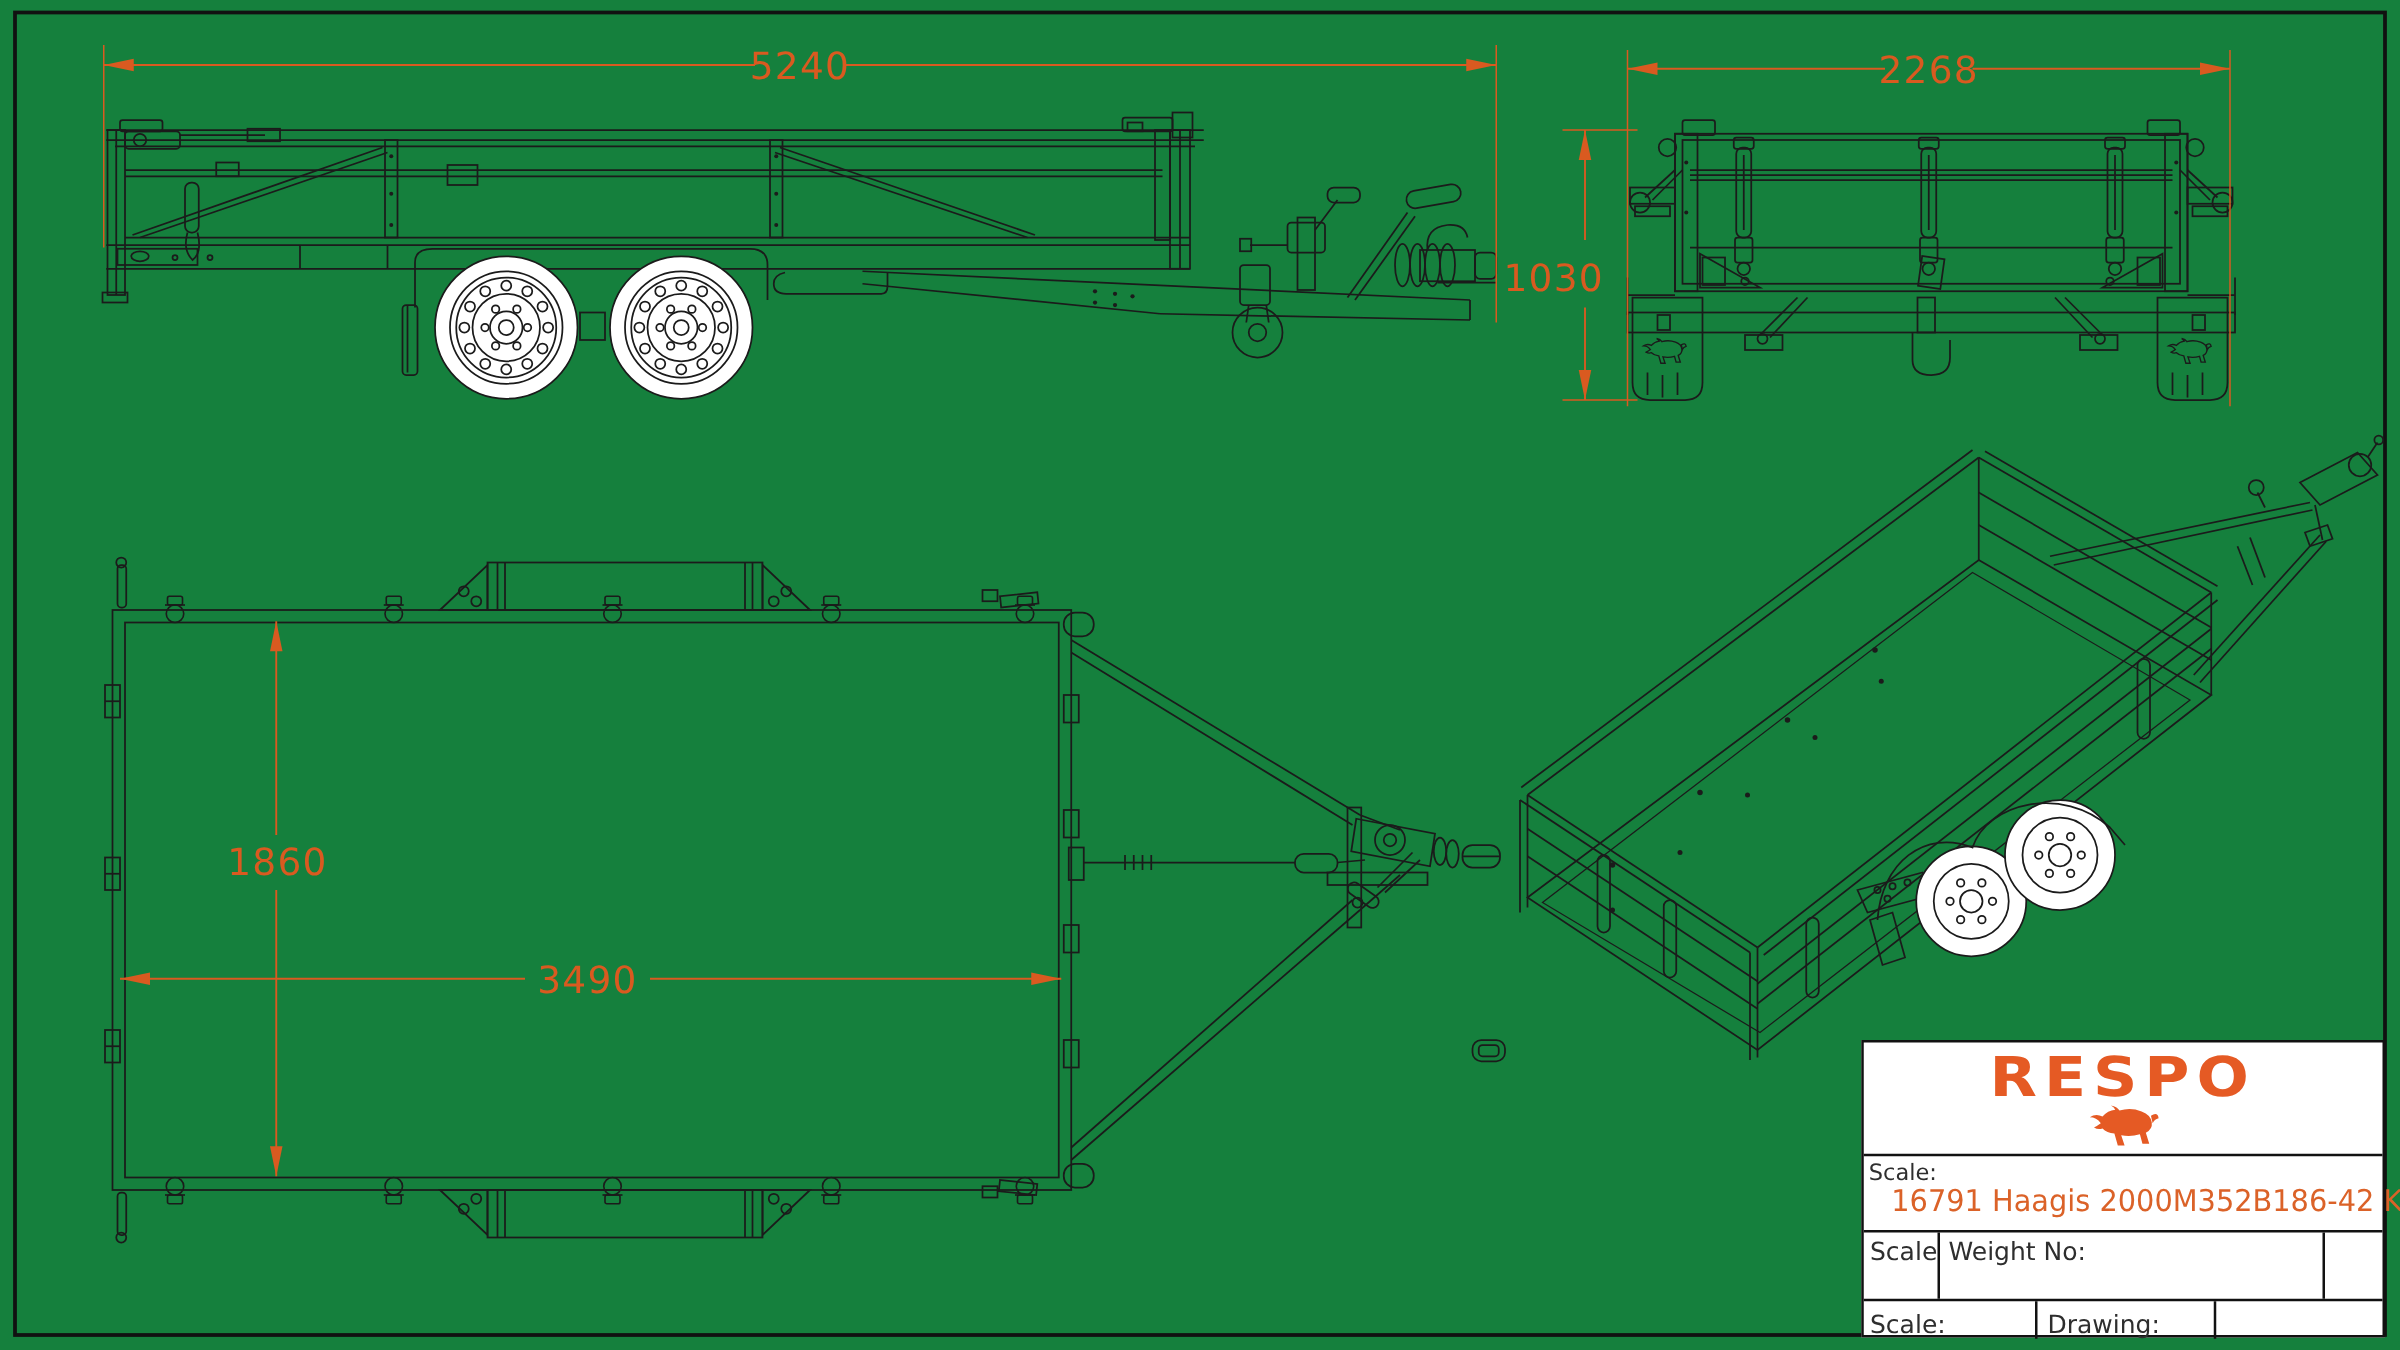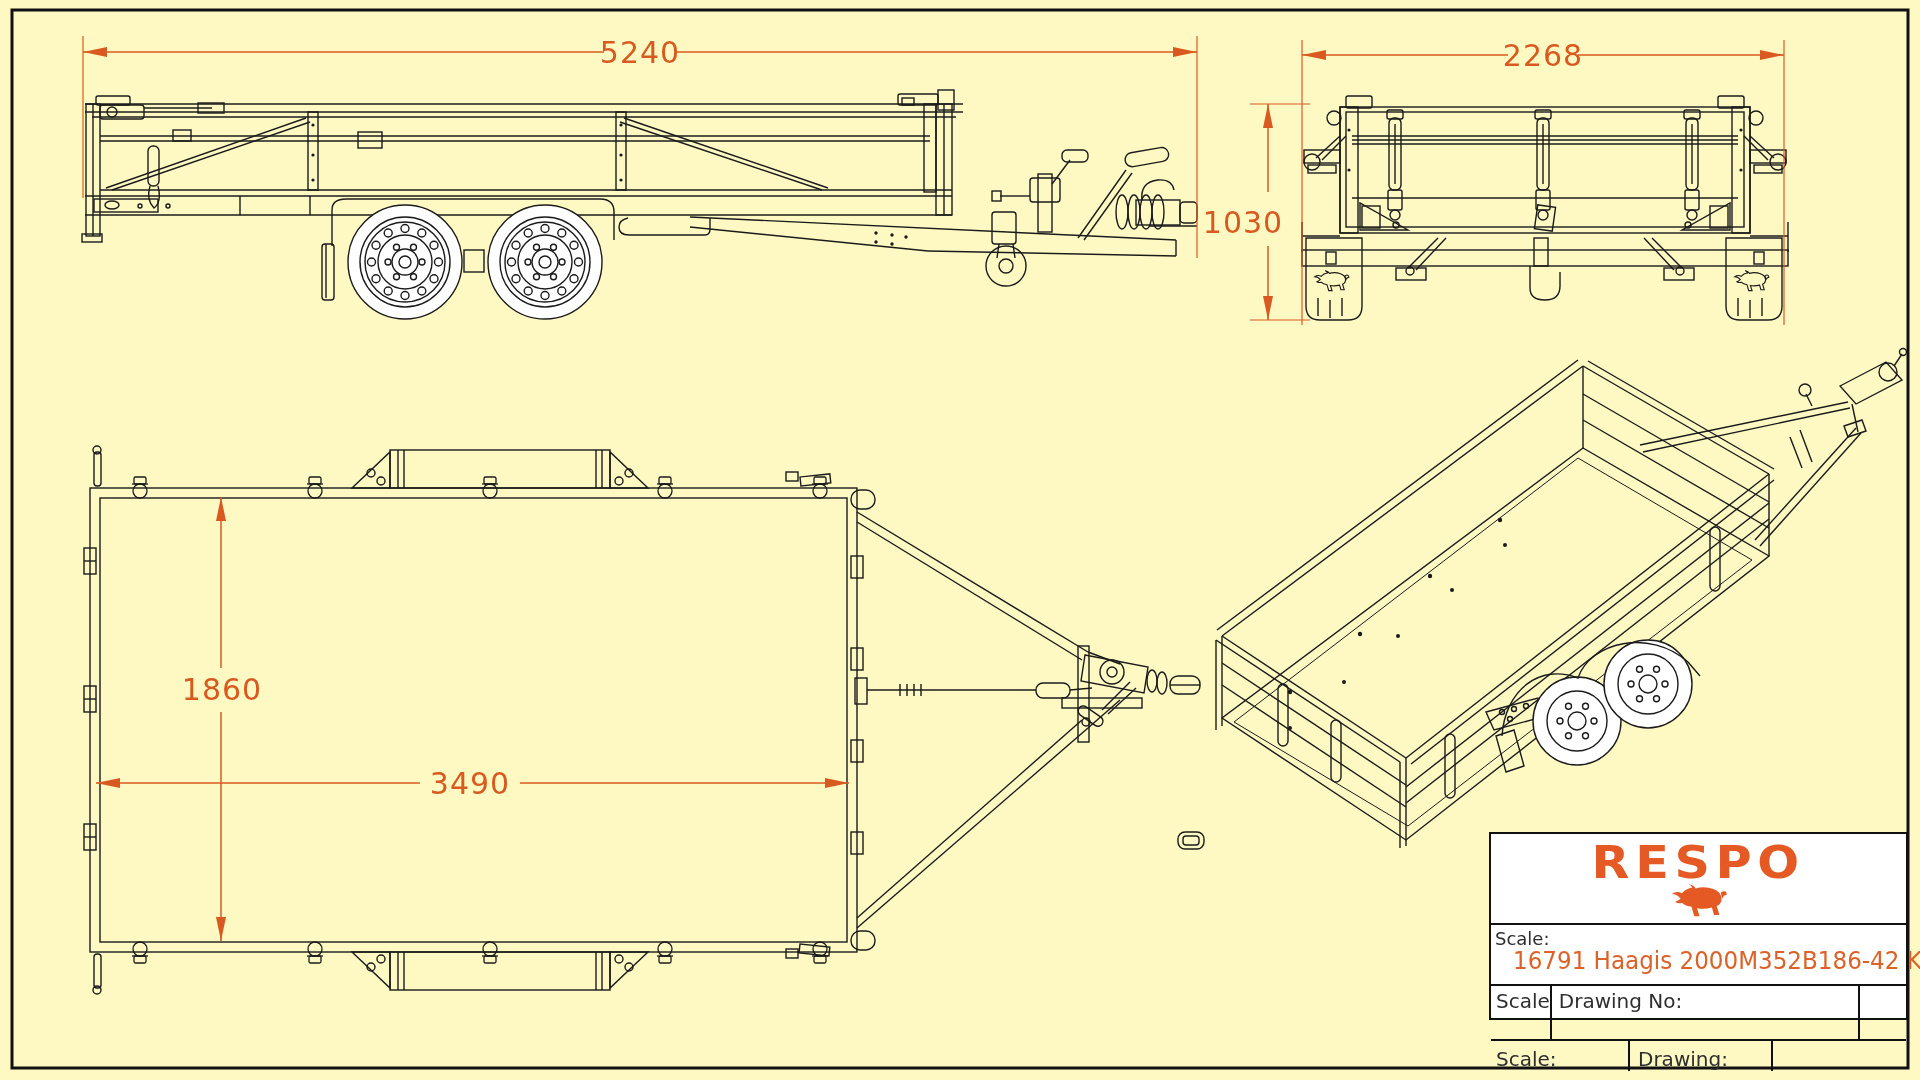--- a/index.html
+++ b/index.html
@@ -1,30 +1,30 @@
 <!DOCTYPE html>
 <html><head>
 <meta charset="utf-8">
 <style>
   html,body { margin:0; padding:0; background:#fff; }
   .sheet {
-    position:relative; width:1920px; height:1080px; background:#fef9c3;
+    position:relative; width:1920px; height:1080px; background:#15803d;
     font-family:"DejaVu Sans", sans-serif; overflow:hidden;
   }
   .sheet svg.drawing { position:absolute; left:0; top:0; }
 
   
   .dimtext {
     font-family:"DejaVu Sans", sans-serif;
     font-size:30px; fill:#D95A20; letter-spacing:1px;
   }
 
   
   .titleblock {
-    position:absolute; left:1489px; top:832px; width:419px; height:188px;
+    position:absolute; left:1489px; top:832px; width:419px; height:238px;
     border:2px solid #111; box-sizing:border-box; background:#fff;
     display:flex; flex-direction:column;
   }
   .tb-logo {
     flex:0 0 89px; border-bottom:2px solid #111;
     display:flex; flex-direction:column; align-items:center; justify-content:center;
   }
   .tb-logo-text {
     color:#E55A24; font-weight:700; font-size:44px; line-height:44px;
     letter-spacing:5px; transform:scaleX(1.12); font-family:"DejaVu Sans", sans-serif;
@@ -540,21 +540,21 @@
   </div>
   <div class="tb-title-row">
     <span class="tb-label tb-title-label">Scale:</span>
     <span class="tb-title-value">16791 Haagis 2000M352B186-42 KE-EU1-</span>
   </div>
   <div class="tb-mid-row">
     <div class="tb-size-cell">
       <span class="tb-cell-label">Scale</span>
     </div>
     <div class="tb-drawno-cell">
-      <span class="tb-cell-label">Drawing No:</span>
+      <span class="tb-cell-label">Weight No:</span>
     </div>
     <div class="tb-mid-end"></div>
   </div>
   <div class="tb-bottom-row">
     <div class="tb-scale-cell">
       <span class="tb-cell-label">Scale:</span>
     </div>
     <div class="tb-weight-cell">
       <span class="tb-cell-label">Drawing:</span>
     </div>

